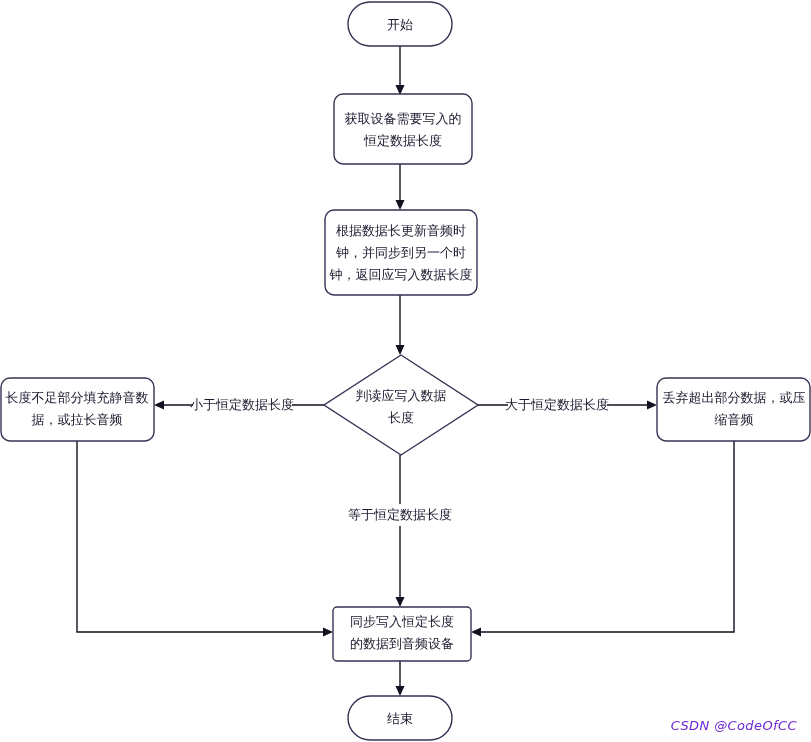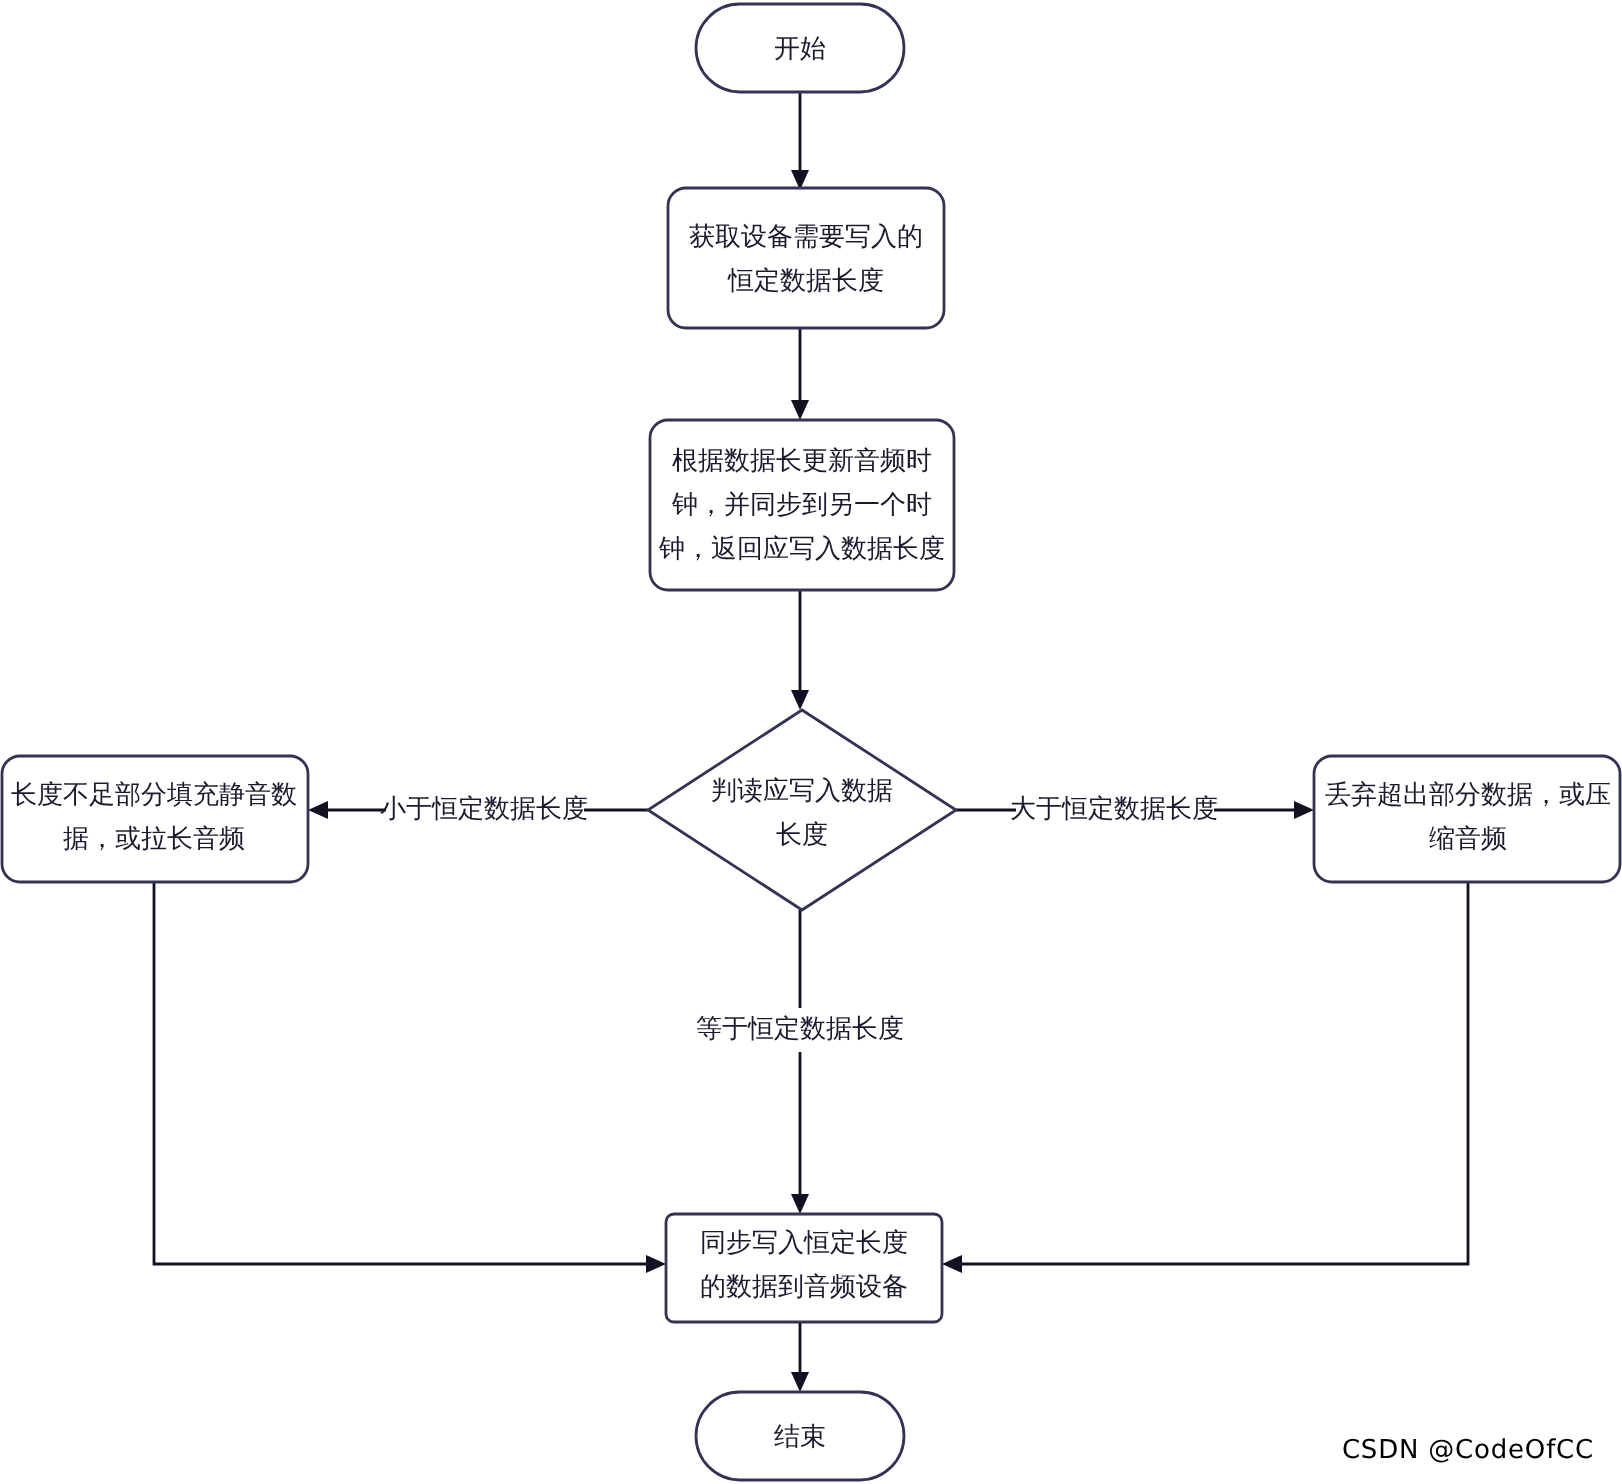--- a/index.html
+++ b/index.html
@@ -50,26 +50,27 @@
     fill: #1a1a2e;
     font-family: "DejaVu Sans", "Liberation Sans", sans-serif;
     font-size: 13px;
     text-anchor: middle;
     dominant-baseline: middle;
   }
   .watermark {
     position: absolute;
     right: 14px;
     bottom: 9px;
-    color: #000000;
+    color: #6d28d9;
     font-family: "DejaVu Sans", "Liberation Sans", sans-serif;
     font-size: 13px;
     letter-spacing: 0.4px;
     white-space: nowrap;
     user-select: none;
+    font-style: italic;
   }
 </style>
 </head>
 <body>
 
 <div id="canvas">
 
   <svg id="flow-svg" viewBox="0 0 811 742">
 
     <g>

